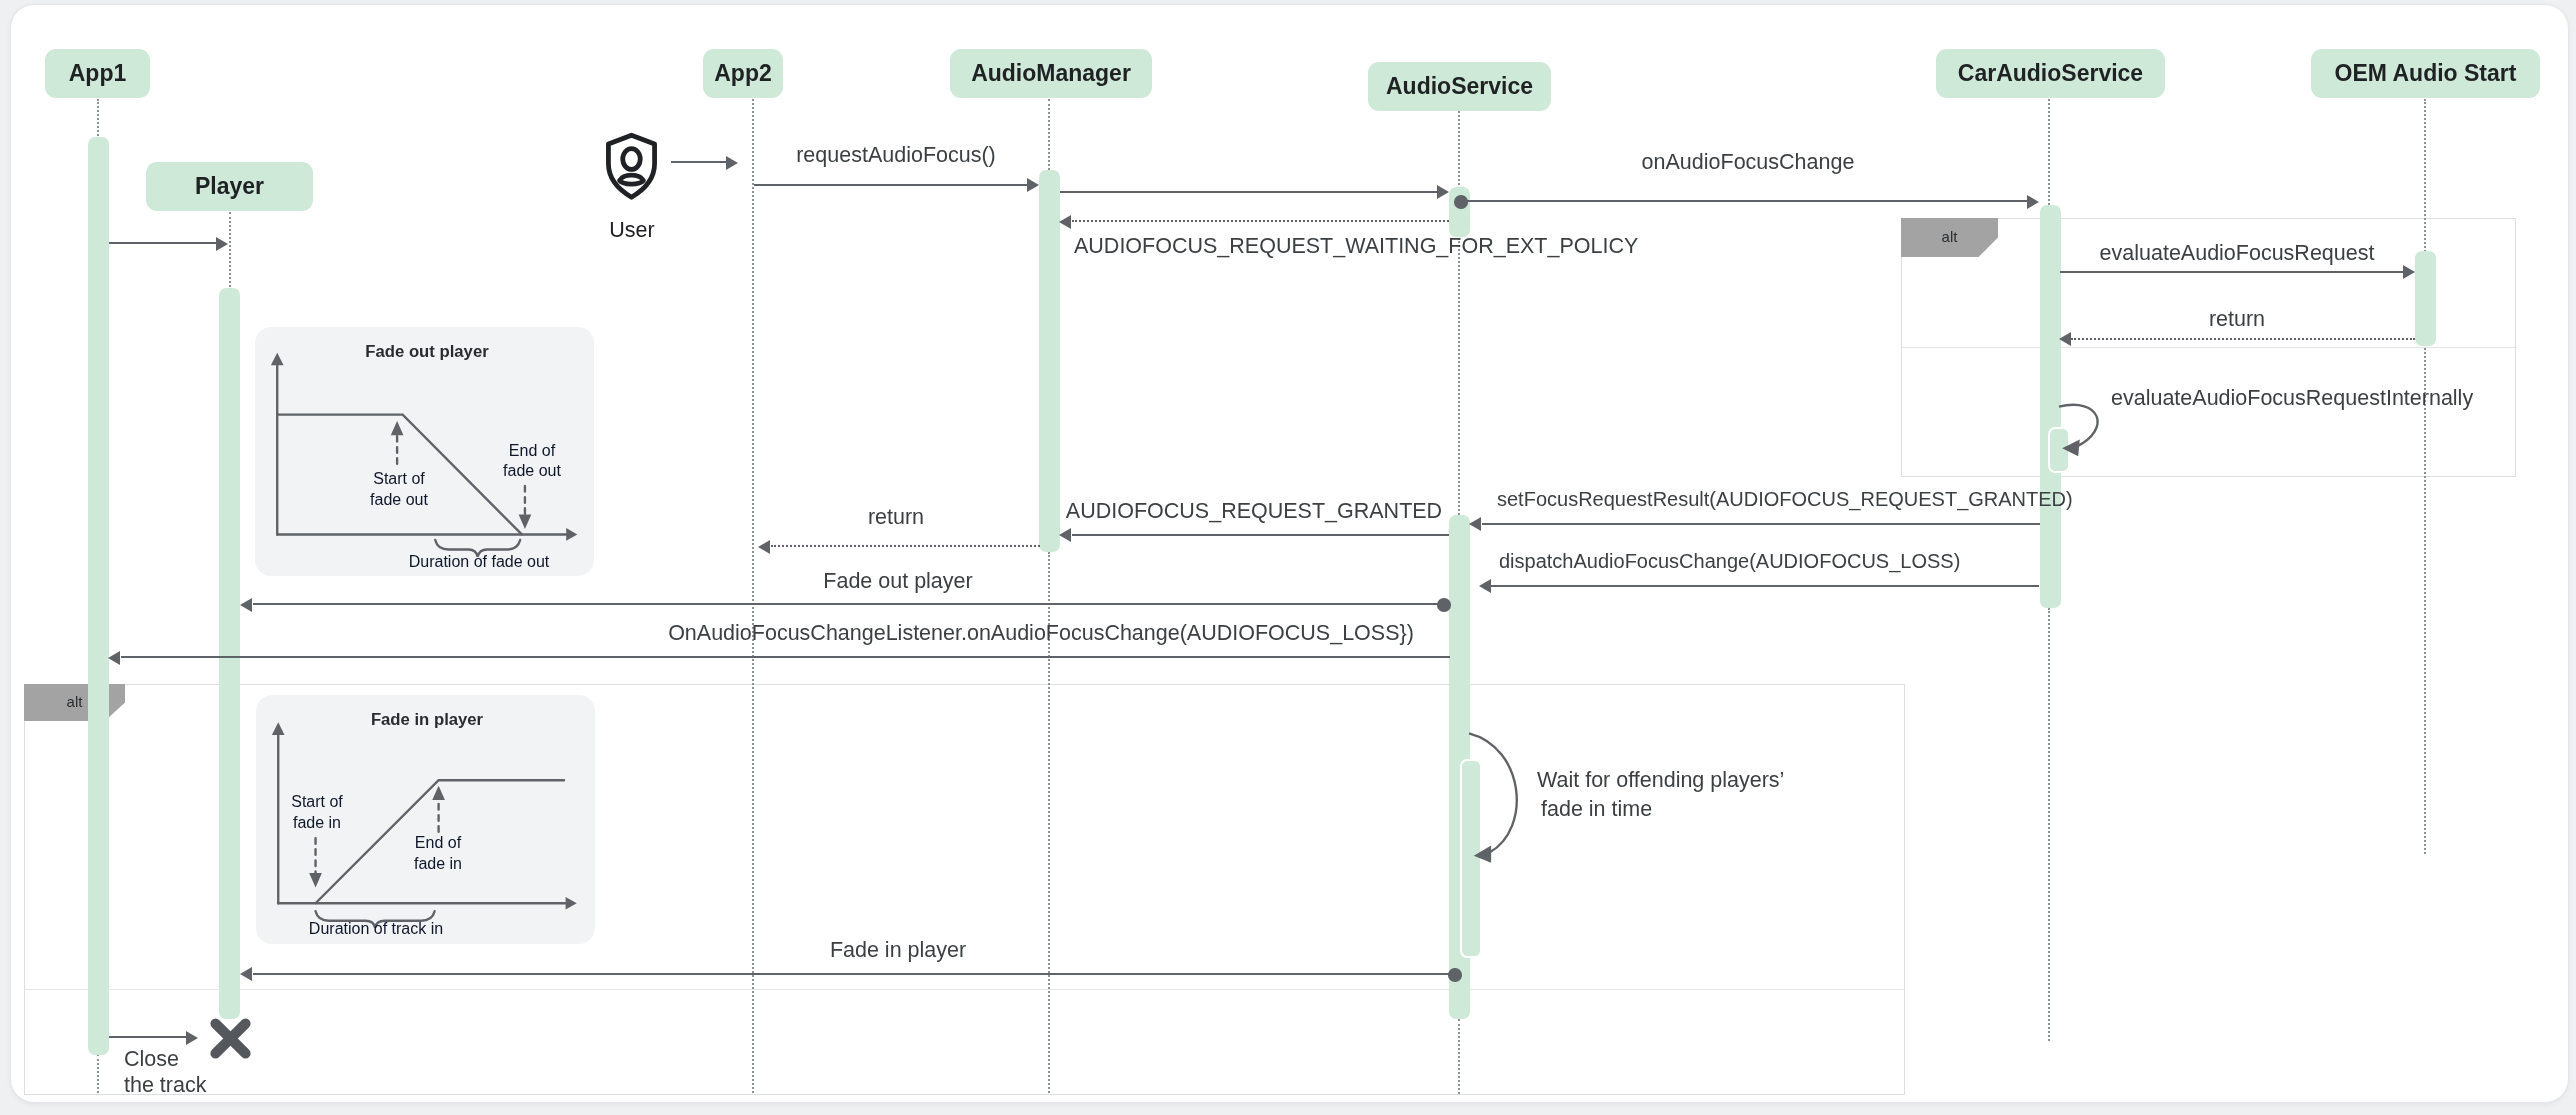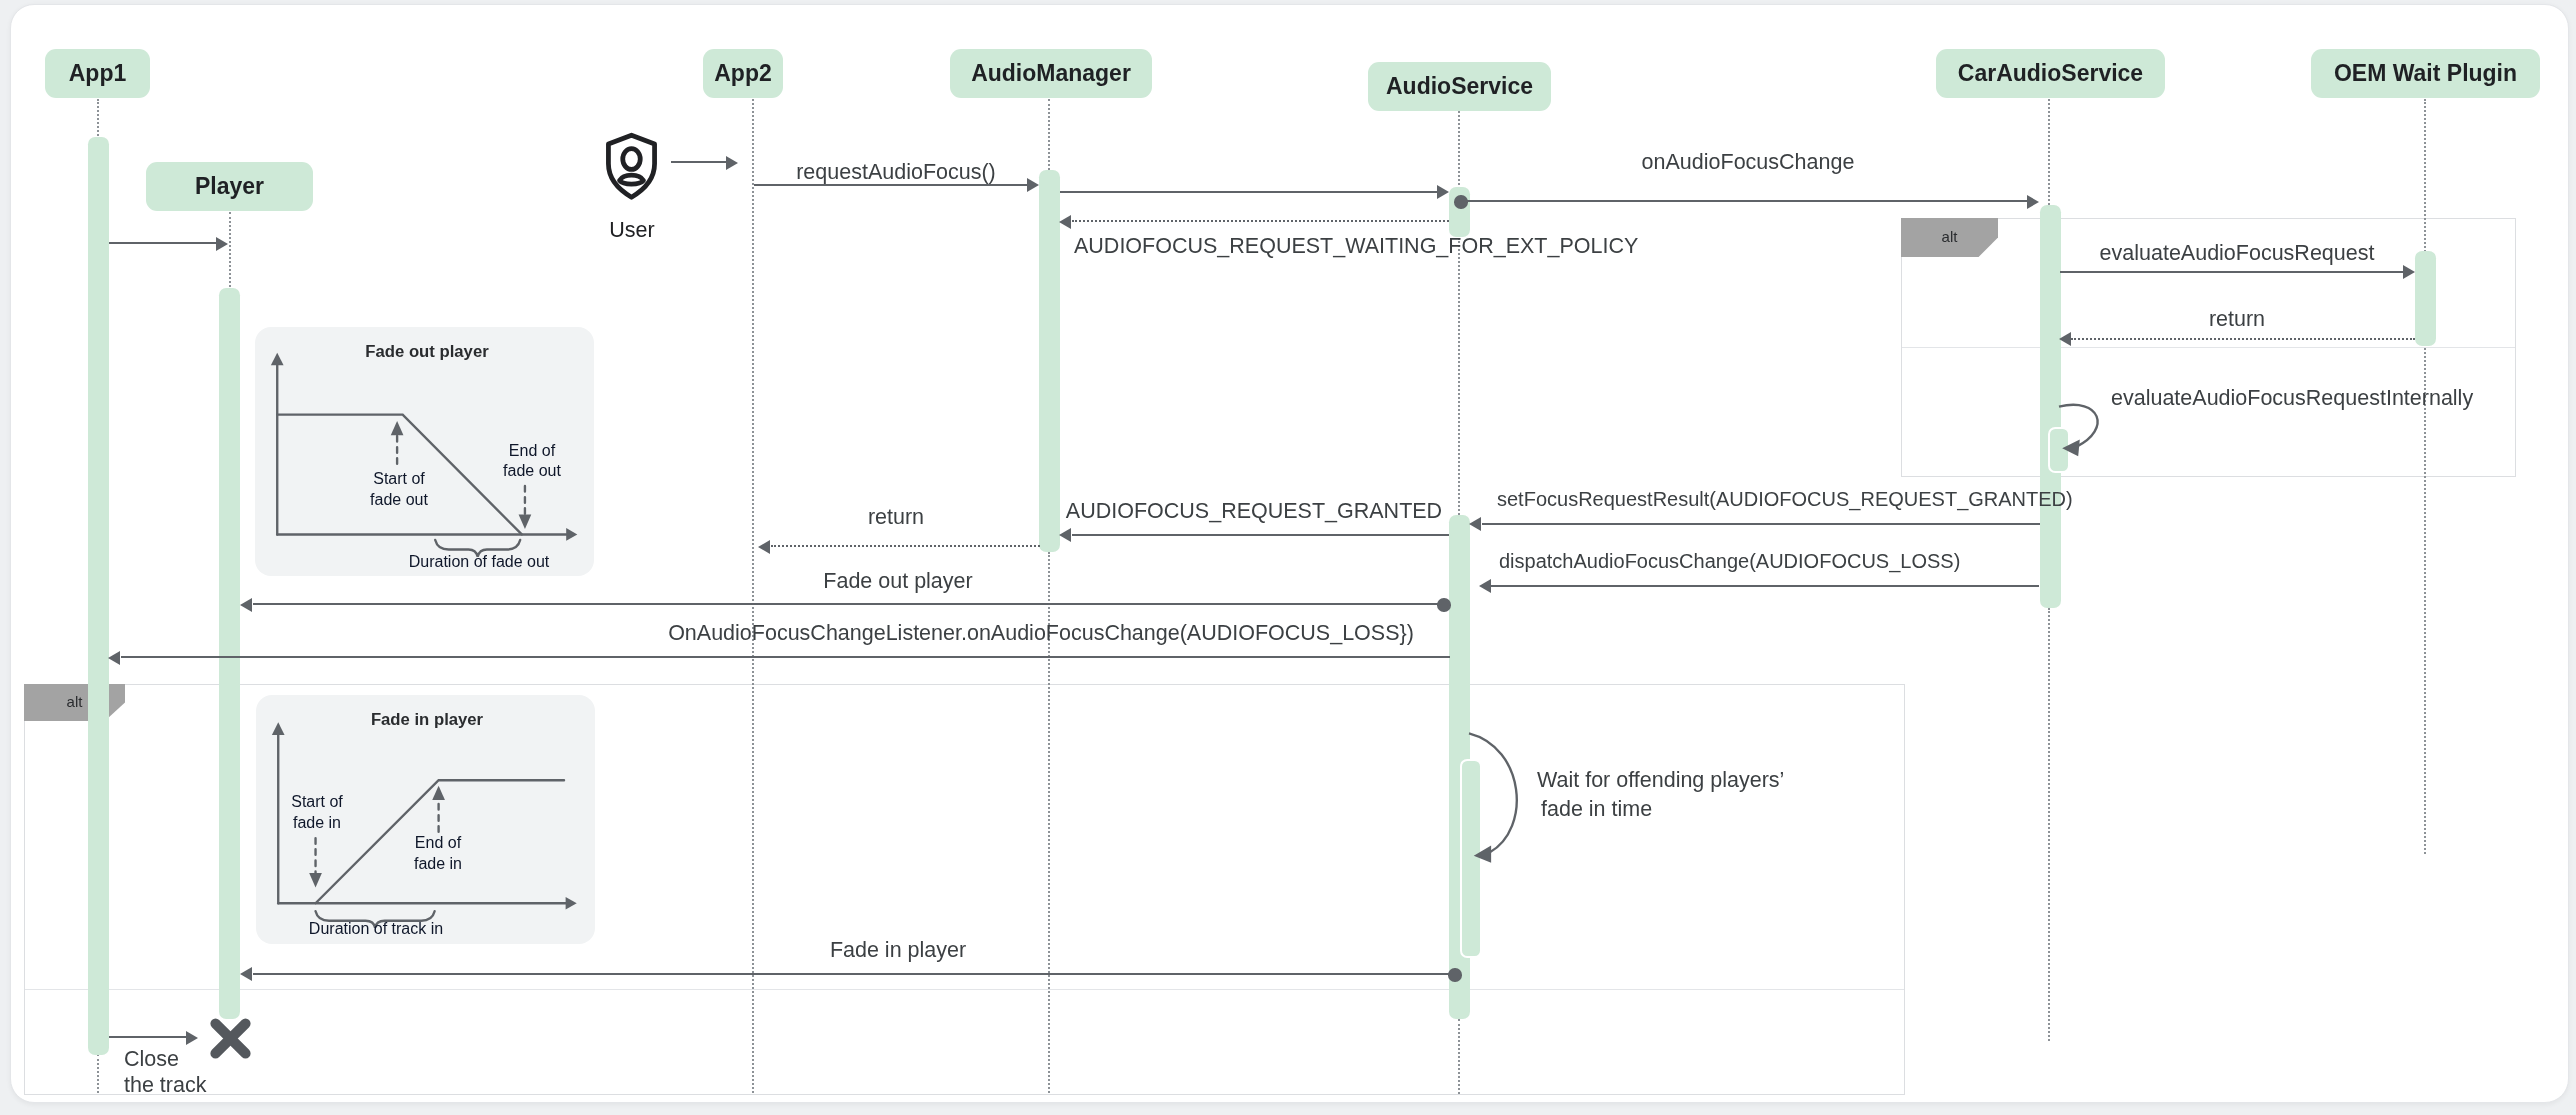--- a/index.html
+++ b/index.html
@@ -188,21 +188,21 @@
     <polygon points="6,165 28,152 28,174" fill="#5f6368"></polygon>
   </svg>
 
   <div class="arr" style="left:253px;top:973px;width:1197px;"></div>
   <div class="ah l" style="left:240px;top:967px;"></div>
   <div class="dotm" style="left:1448px;top:968px;"></div>
 
   <div class="arr" style="left:109px;top:1036px;width:77px;"></div>
   <div class="ah r" style="left:186px;top:1031px;"></div>
 
-  <div class="msg ctr" style="left:896px;top:143px;margin-top:17px;">requestAudioFocus()</div>
+  <div class="msg ctr" style="left:896px;top:143px;">requestAudioFocus()</div>
   <div class="msg ctr" style="left:1748px;top:150px;">onAudioFocusChange</div>
   <div class="msg" style="left:1074px;top:234px;">AUDIOFOCUS_REQUEST_WAITING_FOR_EXT_POLICY</div>
   <div class="msg ctr" style="left:2237px;top:241px;">evaluateAudioFocusRequest</div>
   <div class="msg ctr" style="left:2237px;top:307px;">return</div>
   <div class="msg" style="left:2111px;top:386px;">evaluateAudioFocusRequestInternally</div>
   <div class="msg sm" style="left:1497px;top:488px;">setFocusRequestResult(AUDIOFOCUS_REQUEST_GRANTED)</div>
   <div class="msg ctr" style="left:1254px;top:499px;">AUDIOFOCUS_REQUEST_GRANTED</div>
   <div class="msg ctr" style="left:896px;top:505px;">return</div>
   <div class="msg sm" style="left:1499px;top:550px;">dispatchAudioFocusChange(AUDIOFOCUS_LOSS)</div>
   <div class="msg ctr" style="left:898px;top:569px;">Fade out player</div>
@@ -212,21 +212,21 @@
   <div class="msg ctr" style="left:898px;top:938px;">Fade in player</div>
   <div class="msg" style="left:124px;top:1047px;">Close</div>
   <div class="msg" style="left:124px;top:1073px;">the track</div>
 
   <div class="participant" style="left:45px;top:49px;width:105px;"><span>App1</span></div>
   <div class="participant" style="left:146px;top:162px;width:167px;"><span>Player</span></div>
   <div class="participant" style="left:703px;top:49px;width:80px;"><span>App2</span></div>
   <div class="participant" style="left:950px;top:49px;width:202px;"><span>AudioManager</span></div>
   <div class="participant" style="left:1368px;top:62px;width:183px;"><span>AudioService</span></div>
   <div class="participant" style="left:1936px;top:49px;width:229px;"><span>CarAudioService</span></div>
-  <div class="participant" style="left:2311px;top:49px;width:229px;"><span>OEM Wait Plugin</span></div>
+  <div class="participant" style="left:2311px;top:49px;width:229px;"><span>OEM Audio Start</span></div>
 
   <svg style="left:602px;top:132px;" width="59" height="70" viewBox="0 0 74 88">
     <path d="M37 4 L66 15 V40 C66 59 54 72 37 82 C20 72 8 59 8 40 V15 Z" fill="none" stroke="#202124" stroke-width="6" stroke-linejoin="round"></path>
     <ellipse cx="37" cy="34" rx="11" ry="13" fill="none" stroke="#202124" stroke-width="6"></ellipse>
     <path d="M22 61 C27 52 47 52 52 61 C47 67 27 67 22 61 Z" fill="none" stroke="#202124" stroke-width="6" stroke-linejoin="round"></path>
   </svg>
   <div class="msg ctr" style="left:632px;top:218px;color:#202124;">User</div>
 
   <svg style="left:210px;top:1018px;" width="41" height="41" viewBox="0 0 52 52">
     <line x1="7" y1="7" x2="45" y2="45" stroke="#54585d" stroke-width="13" stroke-linecap="round"></line>

